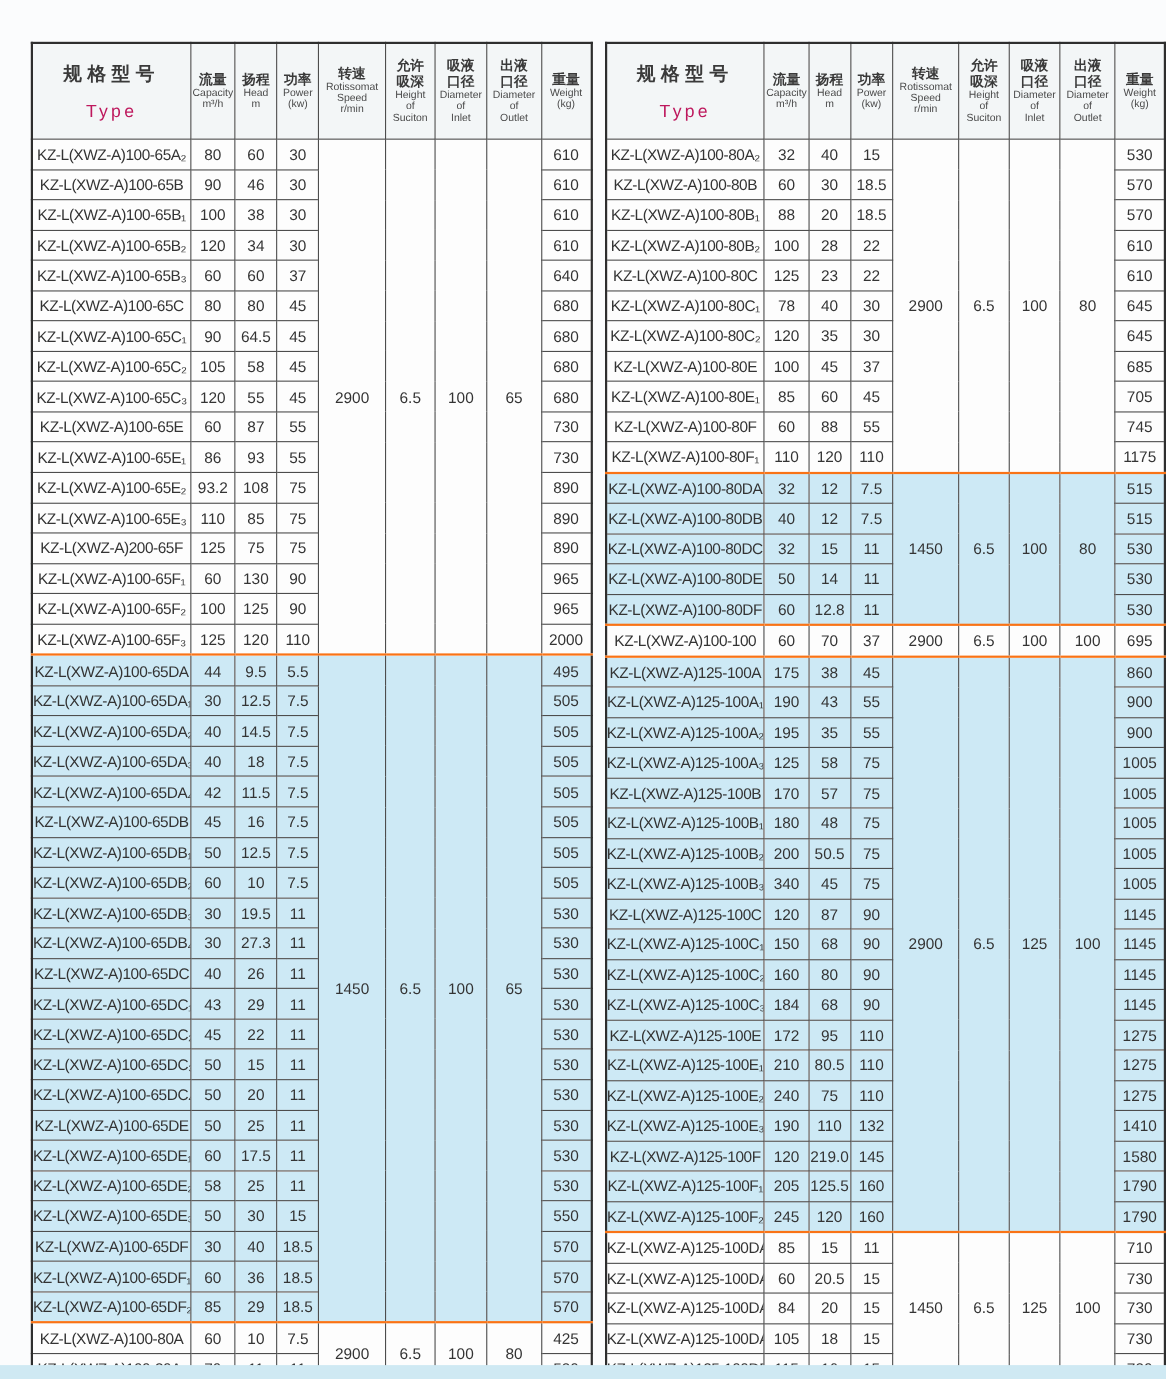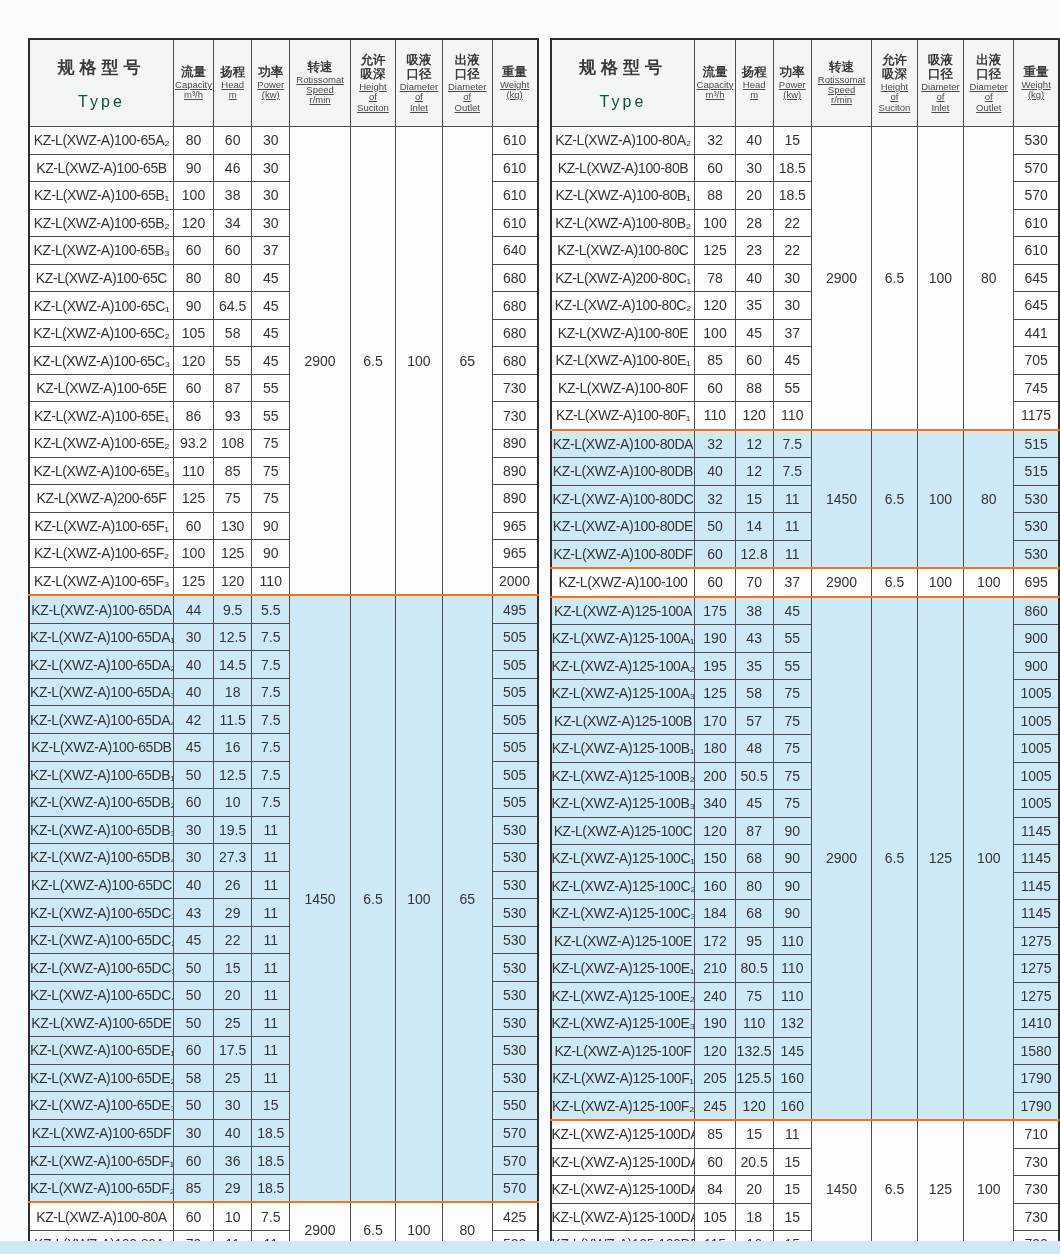--- a/index.html
+++ b/index.html
@@ -39,23 +39,23 @@
     letter-spacing:-0.4px;
     text-align:left;
     padding-left:7px;
   }
   td.merged-cell{font-size:14.5px;background:inherit;}
   tr.shaded td{background:#cde9f5;}
   tr.plain td{background:#fdfdfd;}
   tr.section-start td{border-top:2px solid #f97316;}
   
   .h-type-zh{font-size:17px;font-weight:bold;letter-spacing:5px;color:#3a3a3a;margin-bottom:14px;}
-  .h-type-en{font-size:16px;letter-spacing:3px;color:#14532d;}
+  .h-type-en{font-size:16px;letter-spacing:3px;color:#be185d;}
   .h-zh{font-size:12.5px;font-weight:bold;line-height:1.15;color:#3a3a3a;}
-  .h-en{font-size:9.5px;line-height:1.1;color:#4a4a4a;text-decoration:underline;}
+  .h-en{font-size:9.5px;line-height:1.1;color:#4a4a4a;}
   .bottom-strip{
     position:absolute;left:0;right:0;bottom:0;height:13px;
     background:#cfe9f3;
   }
 </style>
 </head>
 <body>
 
 <div class="page">
   <table class="spec">
@@ -528,39 +528,39 @@
           <td class="">610</td>
         </tr>
         <tr class="plain">
           <td class="type-cell">KZ-L(XWZ-A)100-80C</td>
           <td class="">125</td>
           <td class="">23</td>
           <td class="">22</td>
           <td class="">610</td>
         </tr>
         <tr class="plain">
-          <td class="type-cell">KZ-L(XWZ-A)200-80C₁</td>
+          <td class="type-cell">KZ-L(XWZ-A)100-80C₁</td>
           <td class="">78</td>
           <td class="">40</td>
           <td class="">30</td>
           <td class="">645</td>
         </tr>
         <tr class="plain">
           <td class="type-cell">KZ-L(XWZ-A)100-80C₂</td>
           <td class="">120</td>
           <td class="">35</td>
           <td class="">30</td>
           <td class="">645</td>
         </tr>
         <tr class="plain">
           <td class="type-cell">KZ-L(XWZ-A)100-80E</td>
           <td class="">100</td>
           <td class="">45</td>
           <td class="">37</td>
-          <td class="">441</td>
+          <td class="">685</td>
         </tr>
         <tr class="plain">
           <td class="type-cell">KZ-L(XWZ-A)100-80E₁</td>
           <td class="">85</td>
           <td class="">60</td>
           <td class="">45</td>
           <td class="">705</td>
         </tr>
         <tr class="plain">
           <td class="type-cell">KZ-L(XWZ-A)100-80F</td>
@@ -738,21 +738,21 @@
         <tr class="shaded">
           <td class="type-cell">KZ-L(XWZ-A)125-100E₃</td>
           <td class="">190</td>
           <td class="">110</td>
           <td class="">132</td>
           <td class="">1410</td>
         </tr>
         <tr class="shaded">
           <td class="type-cell">KZ-L(XWZ-A)125-100F</td>
           <td class="">120</td>
-          <td class="">132.5</td>
+          <td class="">219.0</td>
           <td class="">145</td>
           <td class="">1580</td>
         </tr>
         <tr class="shaded">
           <td class="type-cell">KZ-L(XWZ-A)125-100F₁</td>
           <td class="">205</td>
           <td class="">125.5</td>
           <td class="">160</td>
           <td class="">1790</td>
         </tr>

